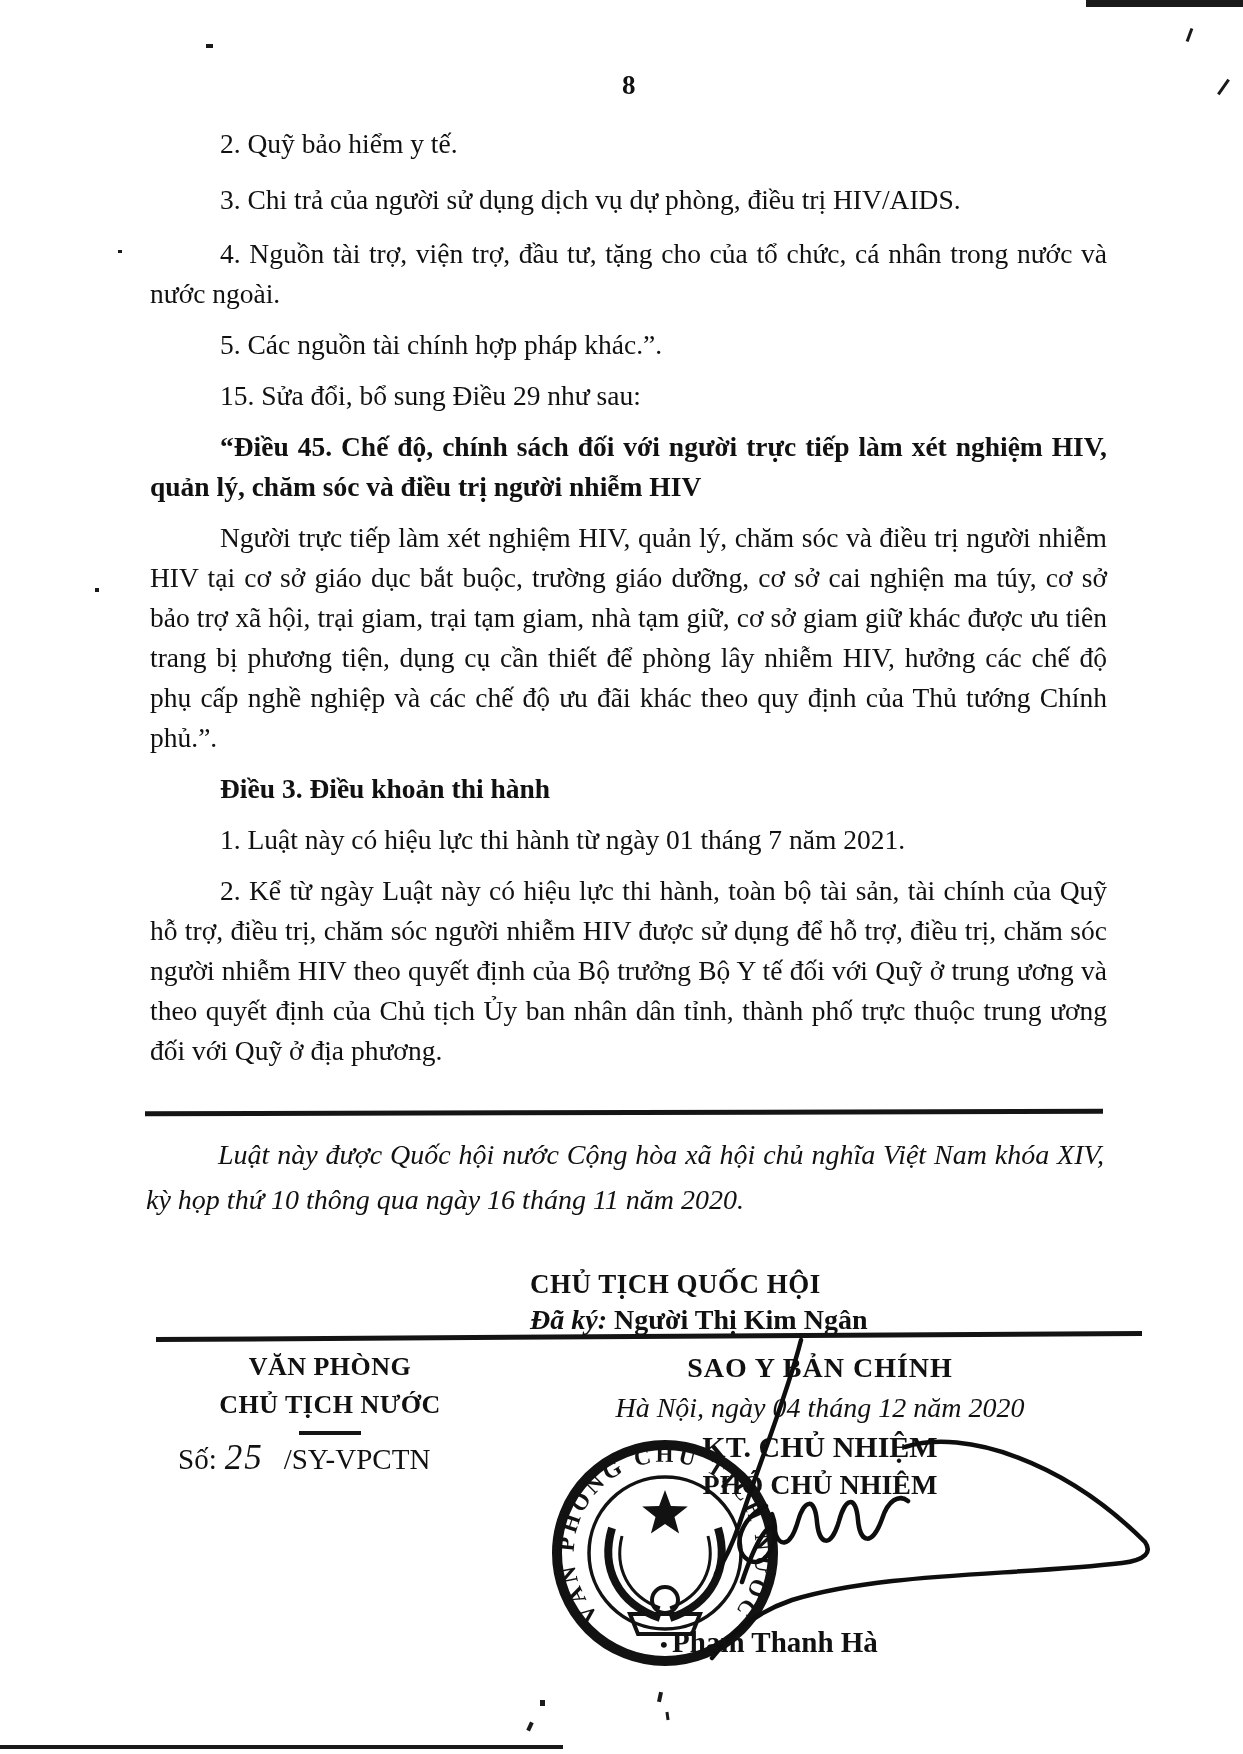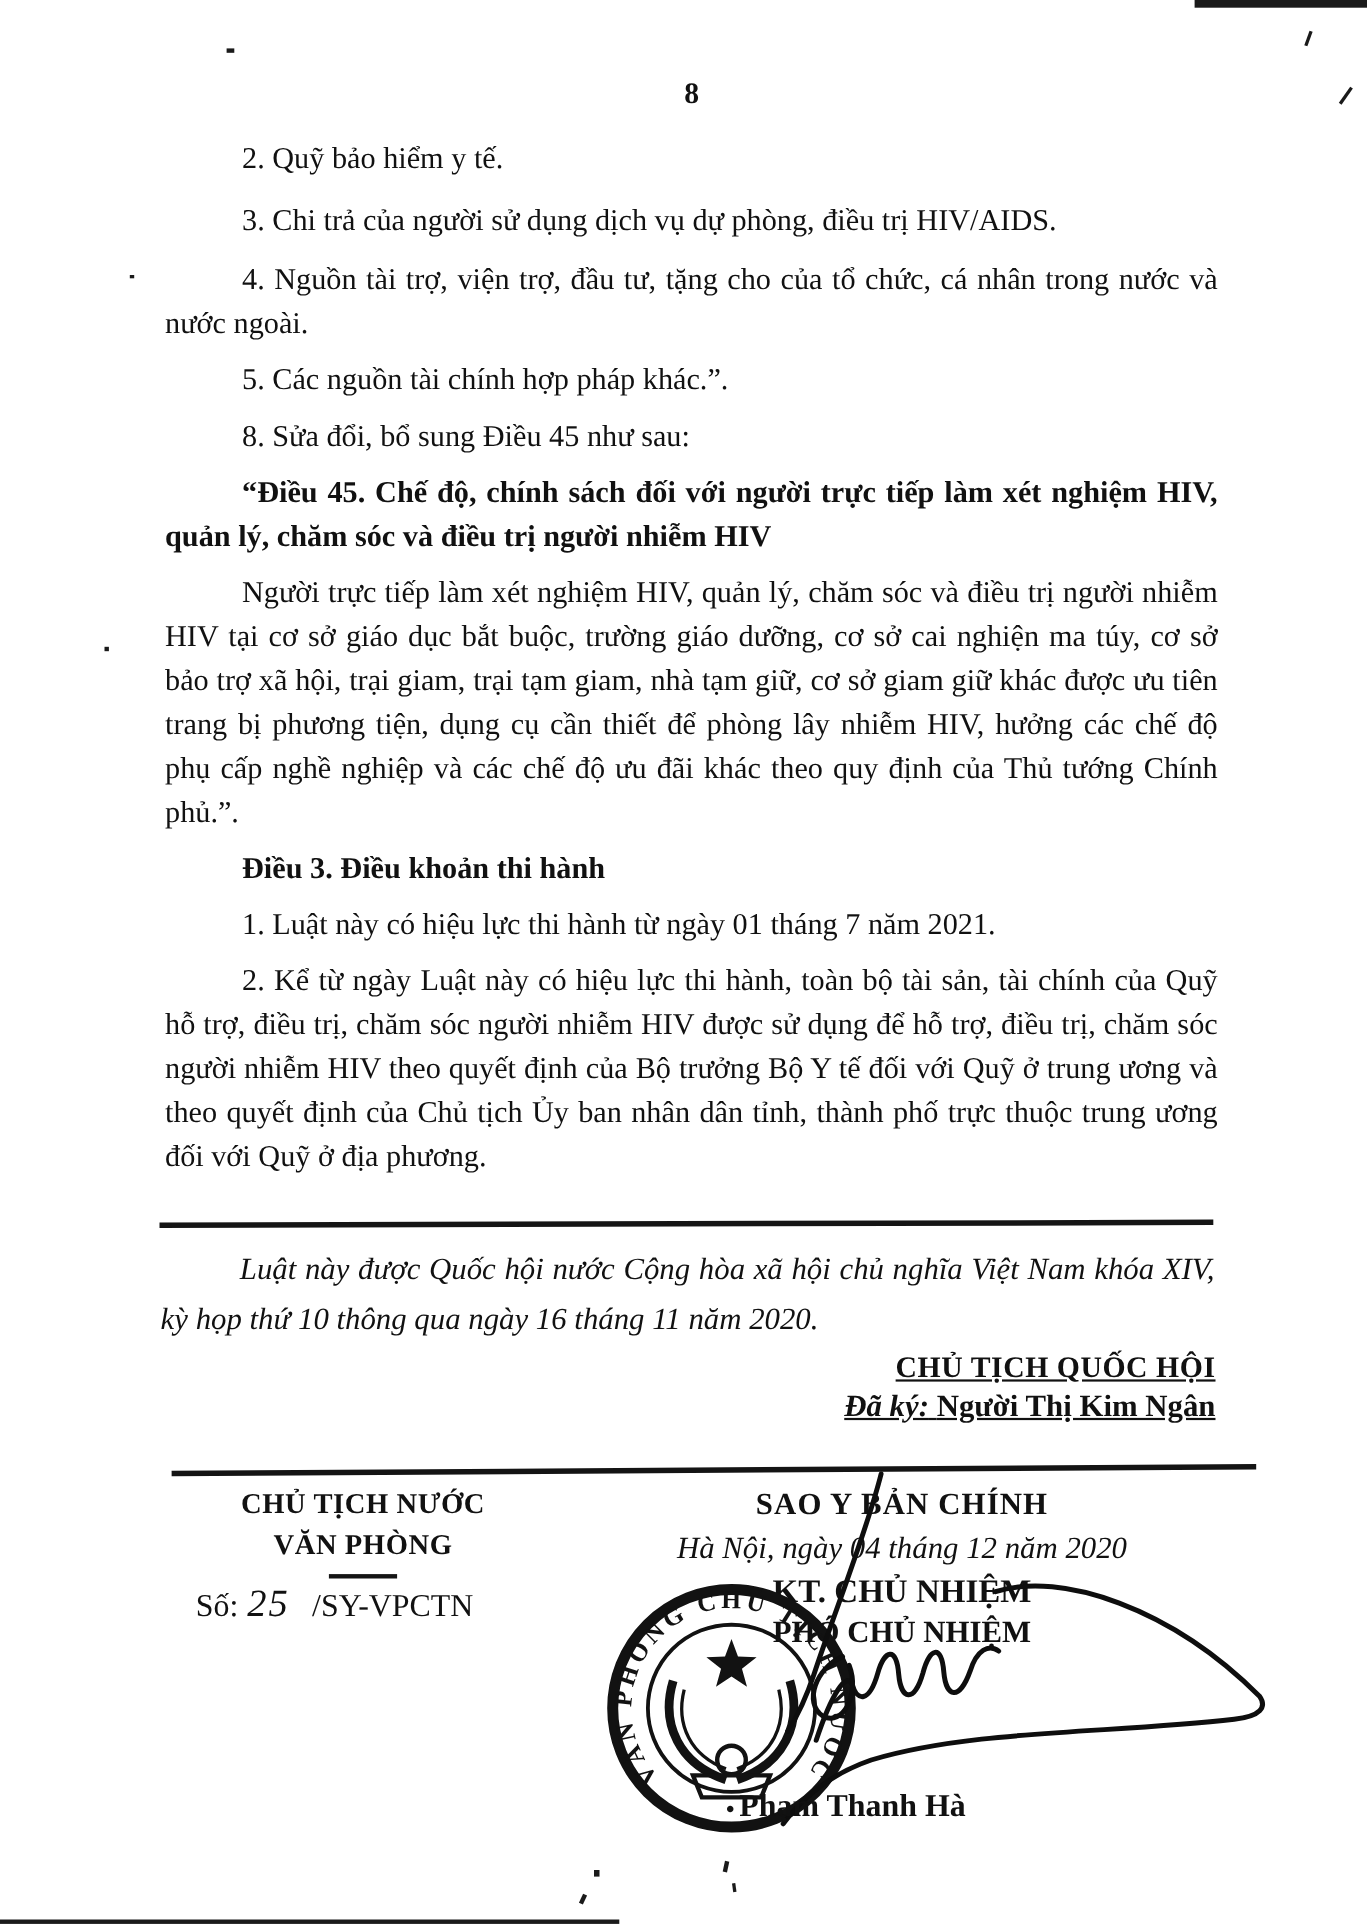--- a/index.html
+++ b/index.html
@@ -18,21 +18,21 @@
   .body-text p{margin:0 0 11px 0; text-indent:70px;}
   .body-text p.g1{margin-bottom:16px;}
   .body-text p.g2{margin-bottom:14px;}
   .body-text p.b{font-weight:bold;}
   .divider1{left:145px; top:1110px; width:958px; height:5px; background:#151515; transform:rotate(-0.15deg);}
   .closing{
     left:146px; top:1132px; width:958px;
     font-size:28px; line-height:45px; font-style:italic; text-align:justify;
   }
   .closing p{margin:0; text-indent:72px;}
-  .president-block{left:530px; top:1225px; width:575px; text-align:right; line-height:36px;text-decoration:underline;}
+  .president-block{left:530px; top:1266px; width:575px; text-align:left; line-height:36px;}
   .president-title{font-size:27px; font-weight:bold; letter-spacing:0.5px;}
   .signed-line{font-size:28px; font-weight:bold;}
   .signed-label{font-style:italic;}
   .divider2{left:156px; top:1334px; width:986px; height:5px; background:#141414; transform:rotate(-0.35deg);}
   .office-block{left:190px; top:1348px; width:280px; text-align:center; font-weight:bold; font-size:26px; line-height:38px; letter-spacing:0.5px;}
   .office-underline{width:62px; height:4px; background:#151515; margin:7px auto 0 auto;}
   .number-line{left:178px; top:1438px; font-size:29px; white-space:nowrap;}
   .handwritten{font-size:35px; font-style:italic; letter-spacing:2px; padding:0 6px 0 8px;}
   .number-suffix{padding-left:14px;text-align:center;}
   .certify-block{left:520px; top:1352px; width:600px; text-align:center;}
@@ -49,21 +49,21 @@
 
 <div class="page">
 
   <div class="abs page-number">8</div>
 
   <div class="abs body-text">
     <p class="g1">2. Quỹ bảo hiểm y tế.</p>
     <p class="g2">3. Chi trả của người sử dụng dịch vụ dự phòng, điều trị HIV/AIDS.</p>
     <p>4. Nguồn tài trợ, viện trợ, đầu tư, tặng cho của tổ chức, cá nhân trong nước và nước ngoài.</p>
     <p>5. Các nguồn tài chính hợp pháp khác.”.</p>
-    <p>8. Sửa đổi, bổ sung Điều 45 như sau:</p>
+    <p>15. Sửa đổi, bổ sung Điều 29 như sau:</p>
     <p class="b">“Điều 45. Chế độ, chính sách đối với người trực tiếp làm xét nghiệm HIV, quản lý, chăm sóc và điều trị người nhiễm HIV</p>
     <p>Người trực tiếp làm xét nghiệm HIV, quản lý, chăm sóc và điều trị người nhiễm HIV tại cơ sở giáo dục bắt buộc, trường giáo dưỡng, cơ sở cai nghiện ma túy, cơ sở bảo trợ xã hội, trại giam, trại tạm giam, nhà tạm giữ, cơ sở giam giữ khác được ưu tiên trang bị phương tiện, dụng cụ cần thiết để phòng lây nhiễm HIV, hưởng các chế độ phụ cấp nghề nghiệp và các chế độ ưu đãi khác theo quy định của Thủ tướng Chính phủ.”.</p>
     <p class="b">Điều 3. Điều khoản thi hành</p>
     <p>1. Luật này có hiệu lực thi hành từ ngày 01 tháng 7 năm 2021.</p>
     <p>2. Kể từ ngày Luật này có hiệu lực thi hành, toàn bộ tài sản, tài chính của Quỹ hỗ trợ, điều trị, chăm sóc người nhiễm HIV được sử dụng để hỗ trợ, điều trị, chăm sóc người nhiễm HIV theo quyết định của Bộ trưởng Bộ Y tế đối với Quỹ ở trung ương và theo quyết định của Chủ tịch Ủy ban nhân dân tỉnh, thành phố trực thuộc trung ương đối với Quỹ ở địa phương.</p>
   </div>
 
   <div class="abs divider1"></div>
 
   <div class="abs closing">
@@ -74,22 +74,22 @@
     <div class="president-title">CHỦ TỊCH QUỐC HỘI</div>
     <div class="signed-line">
       <span class="signed-label">Đã ký:</span>
       <span>Người Thị Kim Ngân</span>
     </div>
   </div>
 
   <div class="abs divider2"></div>
 
   <div class="abs office-block">
+    <div>VĂN PHÒNG</div>
     <div>CHỦ TỊCH NƯỚC</div>
-    <div>VĂN PHÒNG</div>
     <div class="office-underline"></div>
   </div>
 
   <div class="abs number-line">
     <span>Số:</span><span class="handwritten">25</span><span class="number-suffix">/SY-VPCTN</span>
   </div>
 
   <div class="abs certify-block">
     <div class="certify-title">SAO Y BẢN CHÍNH</div>
     <div class="certify-date">Hà Nội, ngày 04 tháng 12 năm 2020</div>

